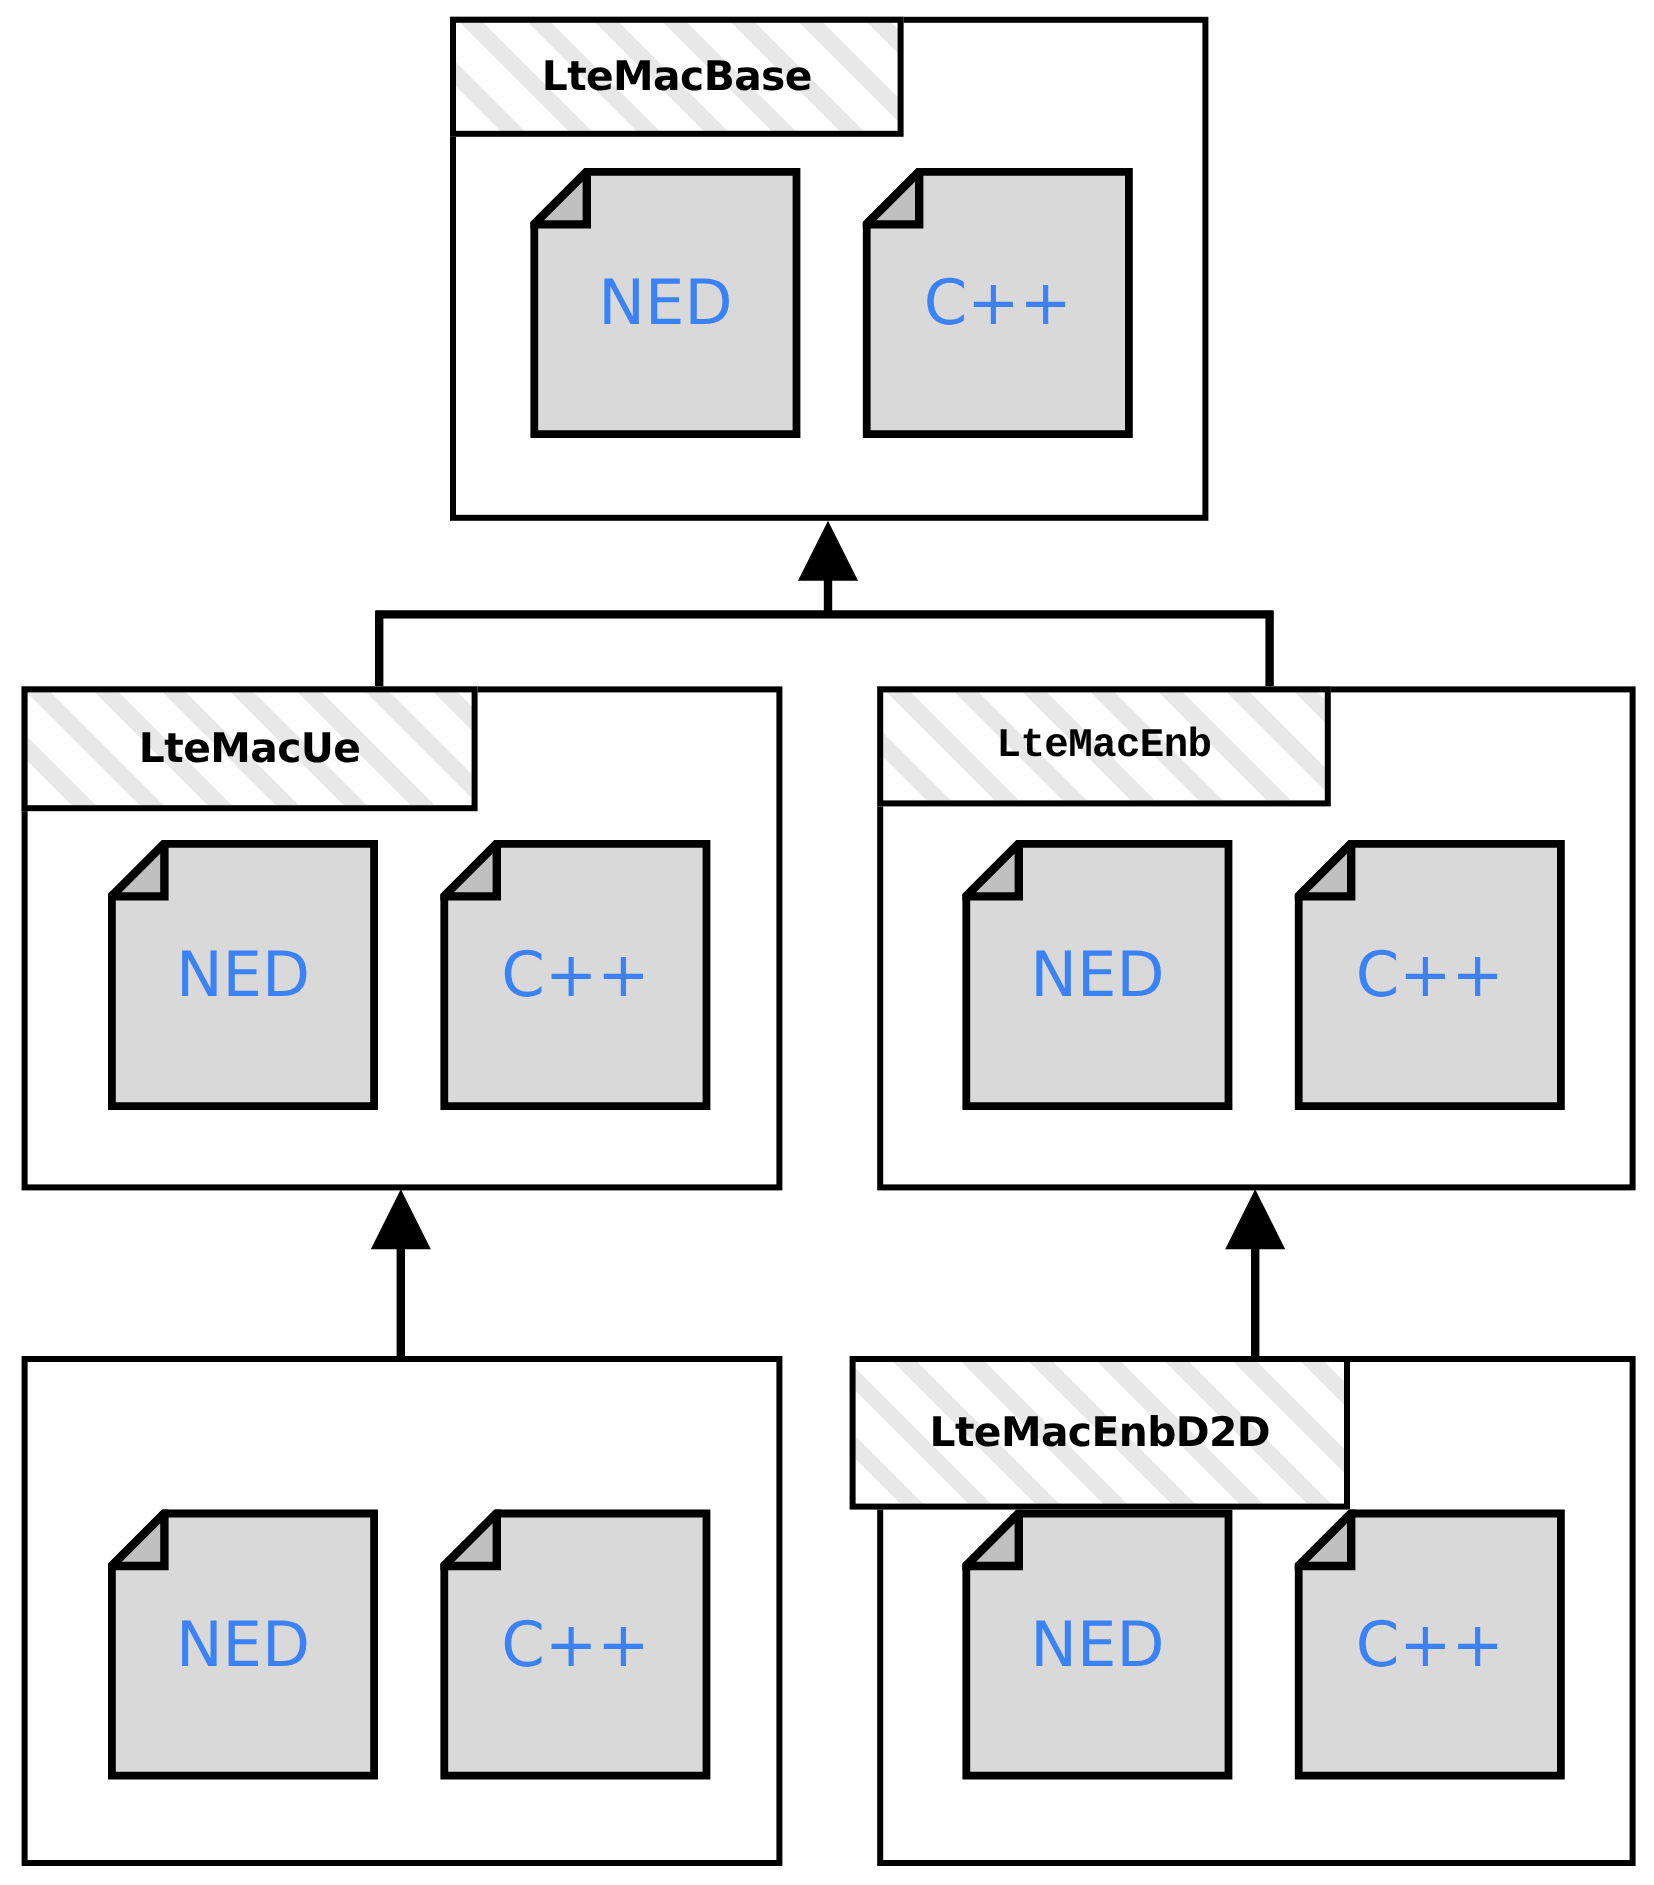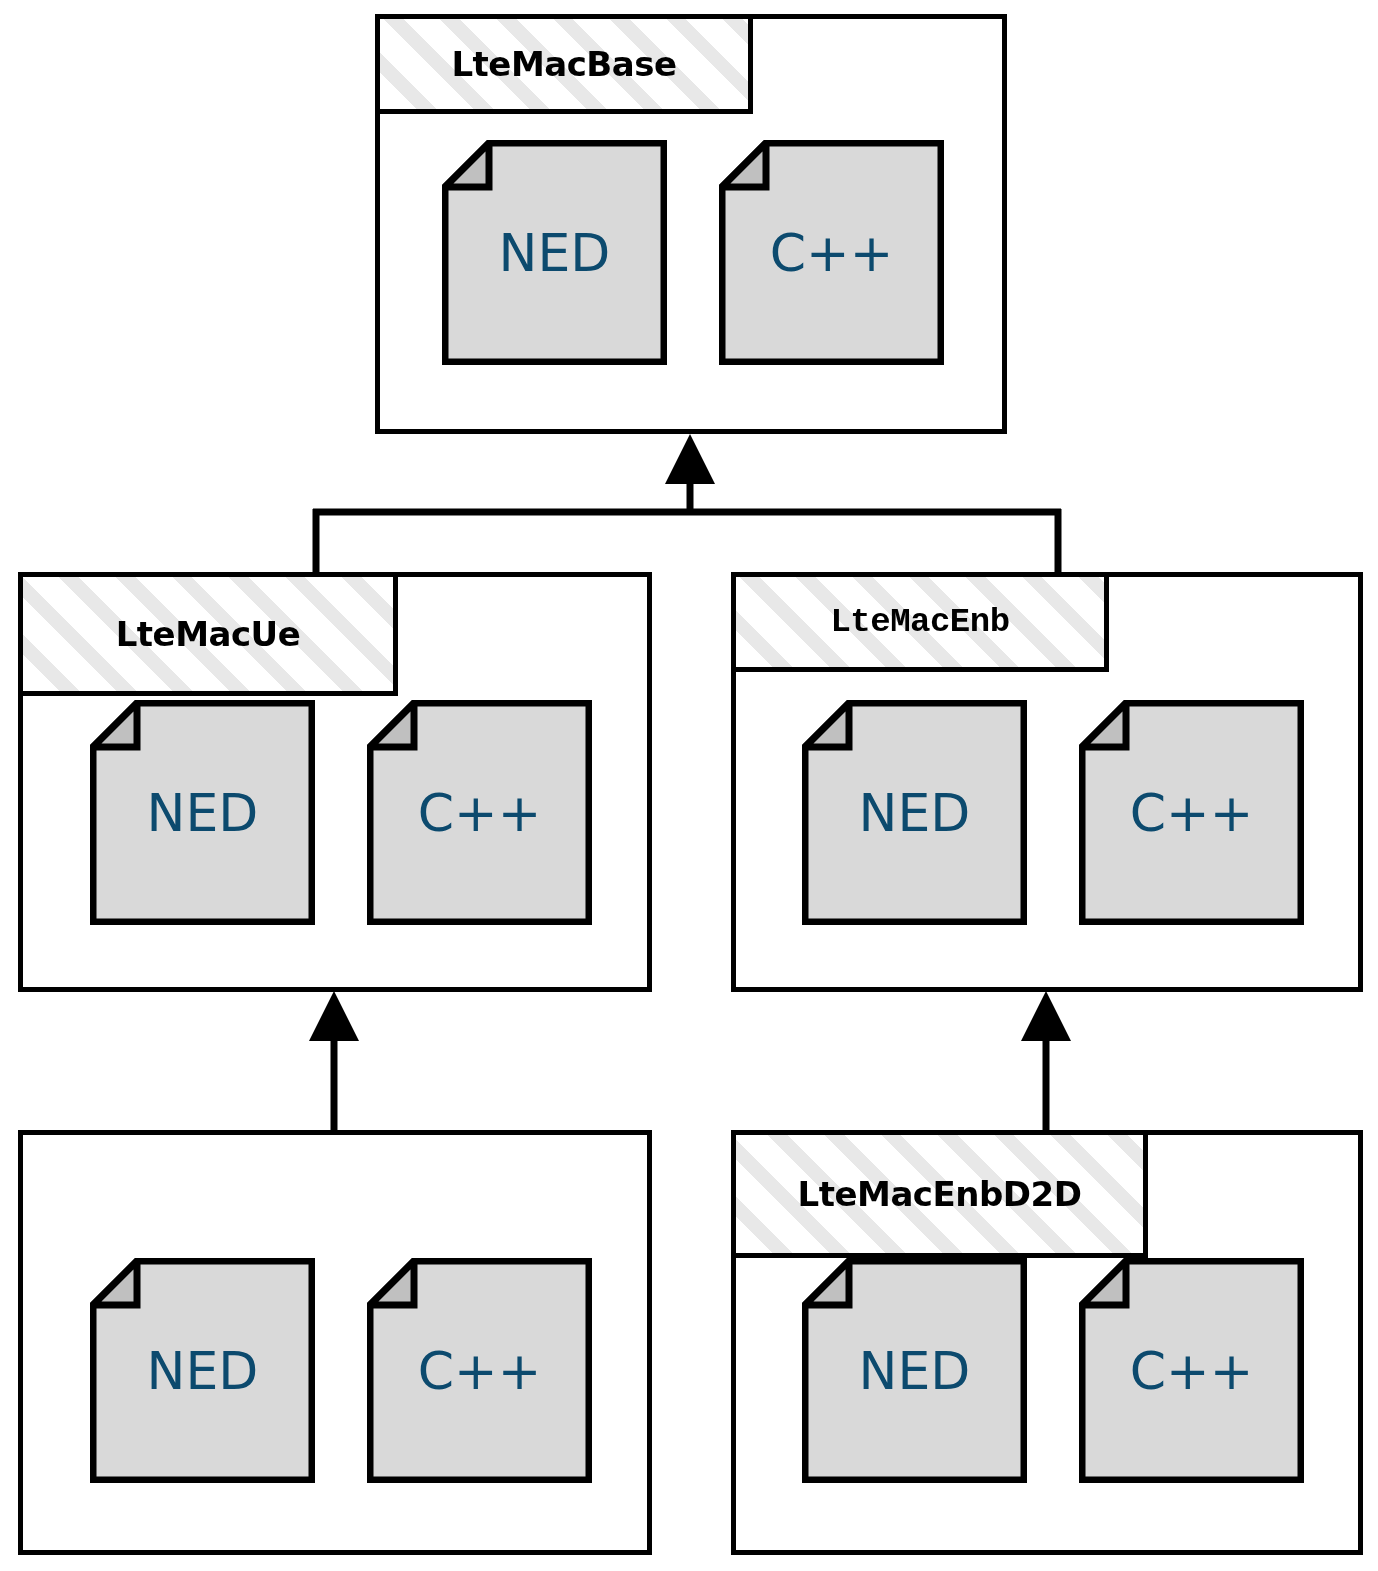--- a/index.html
+++ b/index.html
@@ -73,21 +73,21 @@
   .artifact-label {
     position: absolute;
     left: 0;
     top: 0;
     width: 225px;
     height: 225px;
     display: flex;
     align-items: center;
     justify-content: center;
     font-size: 52px;
-    color: #0c4a6e;
+    color: #3b82f6;
     font-family: "DejaVu Sans", sans-serif;
     pointer-events: none;
   }
 
   
   .conn-layer {
     position: absolute;
     top: 0;
     left: 0;
     width: 1378px;
@@ -137,21 +137,21 @@
       <svg viewBox="0 0 225 225" xmlns="http://www.w3.org/2000/svg">
         <path d="M 47 3 L 222 3 L 222 222 L 3 222 L 3 47 Z" fill="#d9d9d9" stroke="#000000" stroke-width="7" stroke-linejoin="miter"></path>
         <path d="M 47 3 L 47 47 L 3 47 Z" fill="#c0c0c0" stroke="#000000" stroke-width="7" stroke-linejoin="miter"></path>
       </svg>
       <div class="artifact-label">C++</div>
     </div>
   </div>
 
   <div class="pkg" style="left:18px; top:572px; width:634px; height:420px;">
   </div>
-  <div class="pkg-tab" style="left:18px; top:572px; width:380px; height:124px;">
+  <div class="pkg-tab" style="left:18px; top:572px; width:380px; height:104px;">
     <span class="pkg-tab-label">LteMacUe</span>
   </div>
   <div class="artifacts" style="left:90px; top:700px;">
     <div class="artifact">
       <svg viewBox="0 0 225 225" xmlns="http://www.w3.org/2000/svg">
         <path d="M 47 3 L 222 3 L 222 222 L 3 222 L 3 47 Z" fill="#d9d9d9" stroke="#000000" stroke-width="7" stroke-linejoin="miter"></path>
         <path d="M 47 3 L 47 47 L 3 47 Z" fill="#c0c0c0" stroke="#000000" stroke-width="7" stroke-linejoin="miter"></path>
       </svg>
       <div class="artifact-label">NED</div>
     </div>
@@ -200,21 +200,21 @@
       <svg viewBox="0 0 225 225" xmlns="http://www.w3.org/2000/svg">
         <path d="M 47 3 L 222 3 L 222 222 L 3 222 L 3 47 Z" fill="#d9d9d9" stroke="#000000" stroke-width="7" stroke-linejoin="miter"></path>
         <path d="M 47 3 L 47 47 L 3 47 Z" fill="#c0c0c0" stroke="#000000" stroke-width="7" stroke-linejoin="miter"></path>
       </svg>
       <div class="artifact-label">C++</div>
     </div>
   </div>
 
   <div class="pkg" style="left:731px; top:1130px; width:632px; height:425px;">
   </div>
-  <div class="pkg-tab" style="left:731px; top:1130px; width:417px; height:128px;">
+  <div class="pkg-tab" style="left:708px; top:1130px; width:417px; height:128px;">
     <span class="pkg-tab-label">LteMacEnbD2D</span>
   </div>
   <div class="artifacts" style="left:802px; top:1258px;">
     <div class="artifact">
       <svg viewBox="0 0 225 225" xmlns="http://www.w3.org/2000/svg">
         <path d="M 47 3 L 222 3 L 222 222 L 3 222 L 3 47 Z" fill="#d9d9d9" stroke="#000000" stroke-width="7" stroke-linejoin="miter"></path>
         <path d="M 47 3 L 47 47 L 3 47 Z" fill="#c0c0c0" stroke="#000000" stroke-width="7" stroke-linejoin="miter"></path>
       </svg>
       <div class="artifact-label">NED</div>
     </div>

